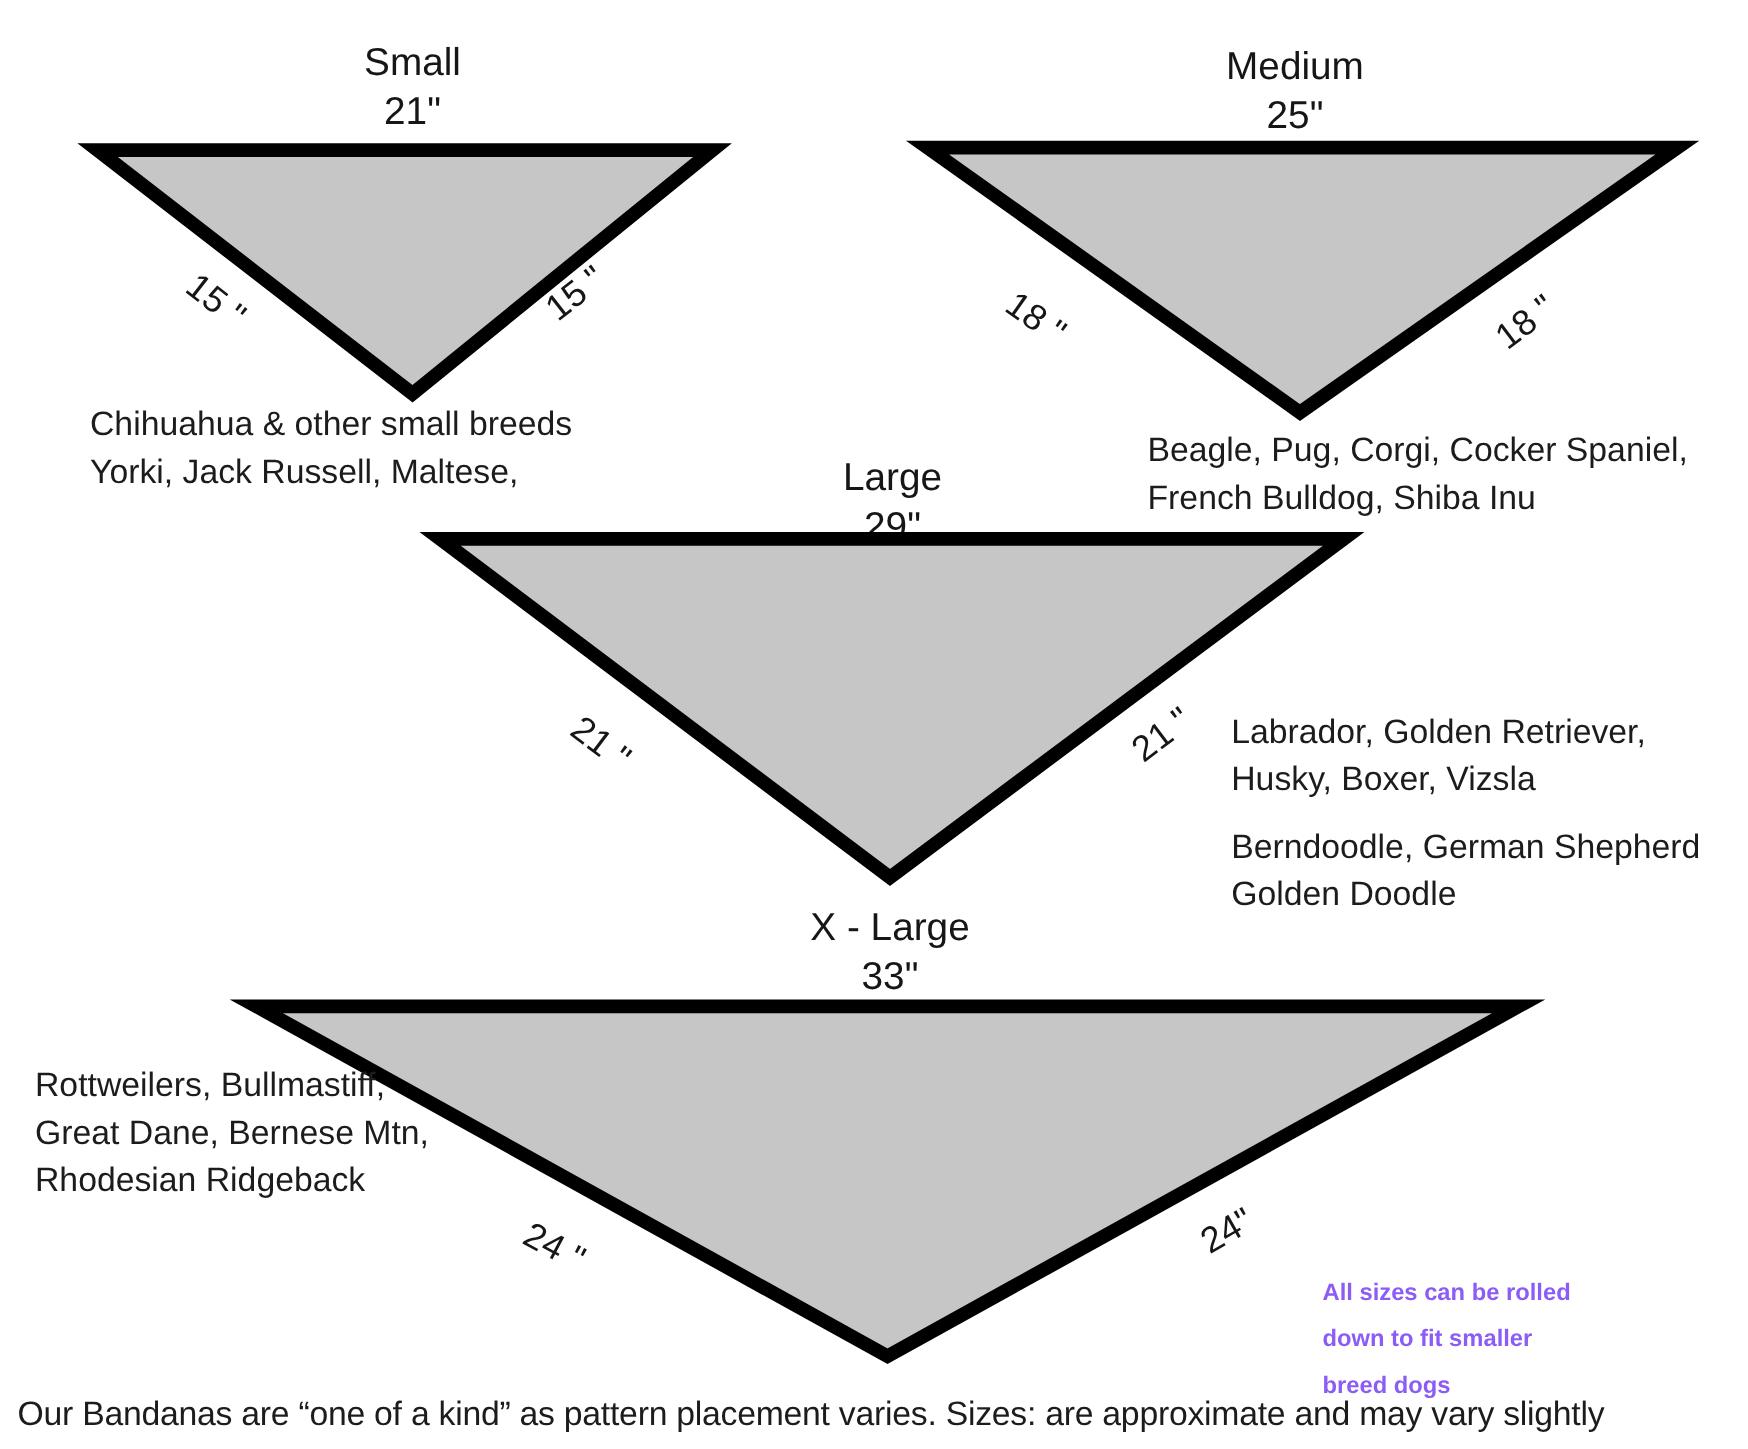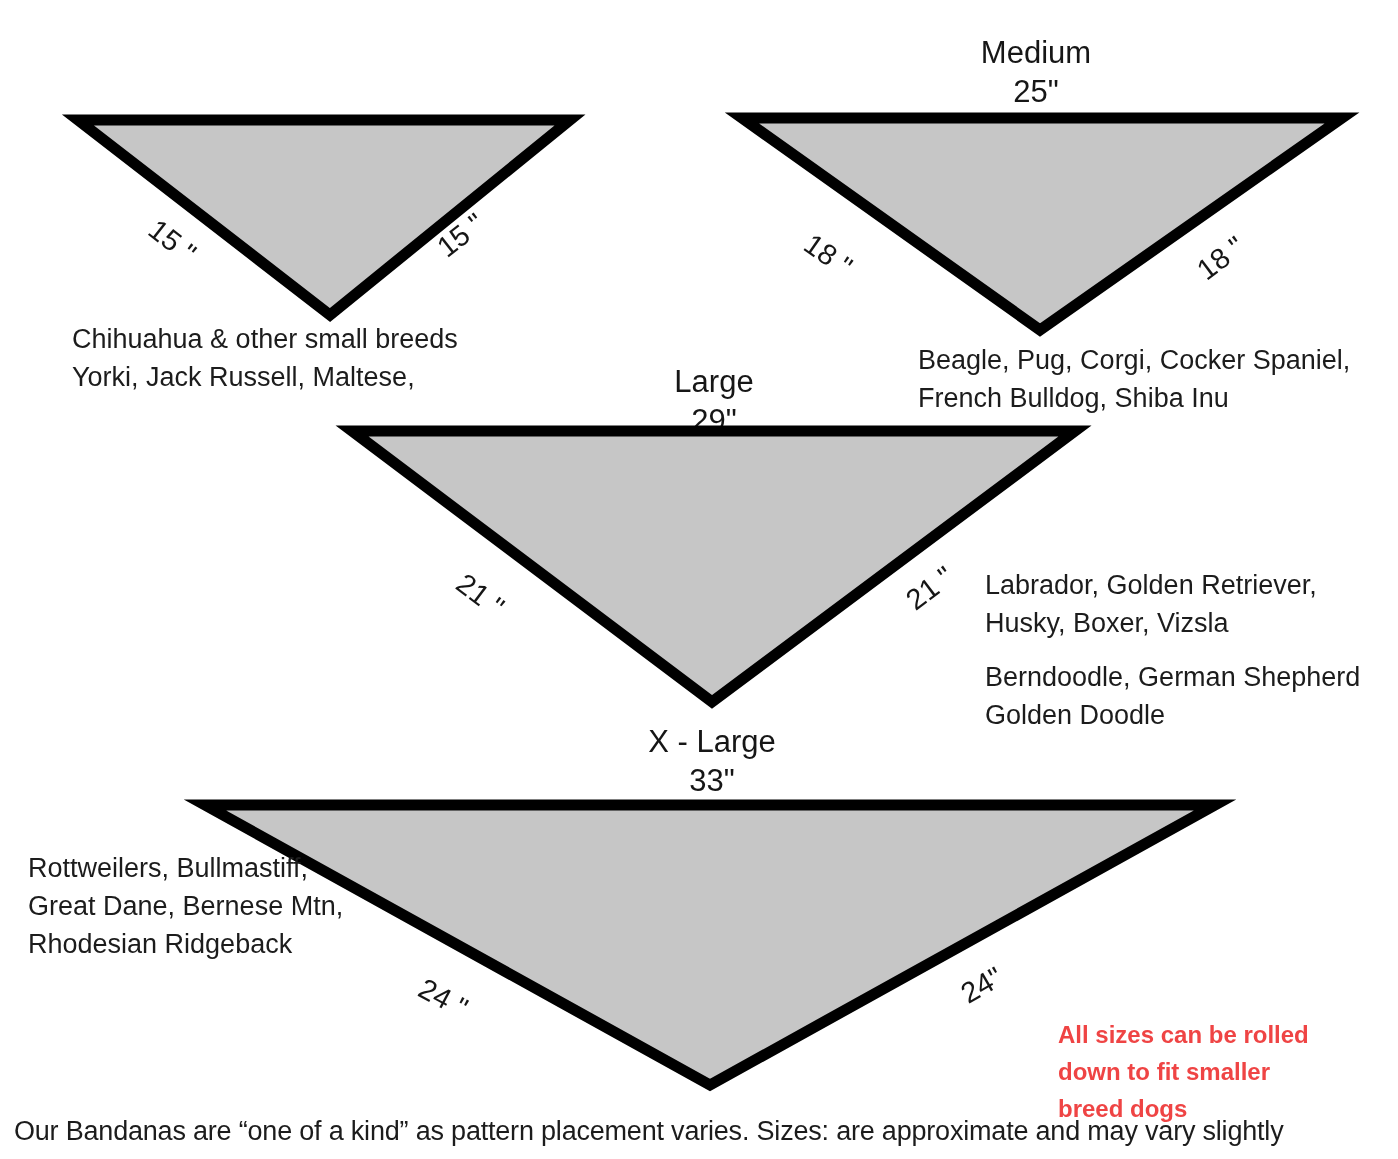--- a/index.html
+++ b/index.html
@@ -40,40 +40,44 @@
     font-size:27px;
     line-height:38px;
     color:#1c1c1c;
     white-space:nowrap;
   }
   .breeds .gap-above{margin-top:16px;}
   .rolled-note{
     position:absolute;
     left:1058px;top:1016px;
     width:340px;
-    font-size:24px;
+    font-size:19px;
     line-height:37px;
     font-weight:bold;
-    color:#ef4444;
+    color:#8b5cf6;
     white-space:nowrap;
   }
   .footer-note{
     position:absolute;
     left:14px;top:1116px;
     font-size:27px;
     color:#1c1c1c;
     white-space:nowrap;
     letter-spacing:-0.2px;
   }
 </style>
 </head>
 <body>
 
 <div id="canvas">
 
+  <div class="size-title" style="left:180px;top:30px;">
+    <div>Small</div>
+    <div>21"</div>
+  </div>
   <svg class="tri-svg" style="left:58px;top:100px;" width="532" height="235" viewBox="0 0 532 235">
     <polygon points="20,20 512,20 272,215" stroke-width="11" stroke-miterlimit="10" stroke="#000000" fill="#c6c6c6"></polygon>
   </svg>
   <div class="side-label rot-l38" style="left:132px;top:225px;">15 "</div>
   <div class="side-label rot-r38" style="left:421px;top:219px;">15 "</div>
   <div class="breeds" style="left:72px;top:320px;">
     <div>Chihuahua &amp; other small breeds</div>
     <div>Yorki, Jack Russell, Maltese,</div>
   </div>
 

